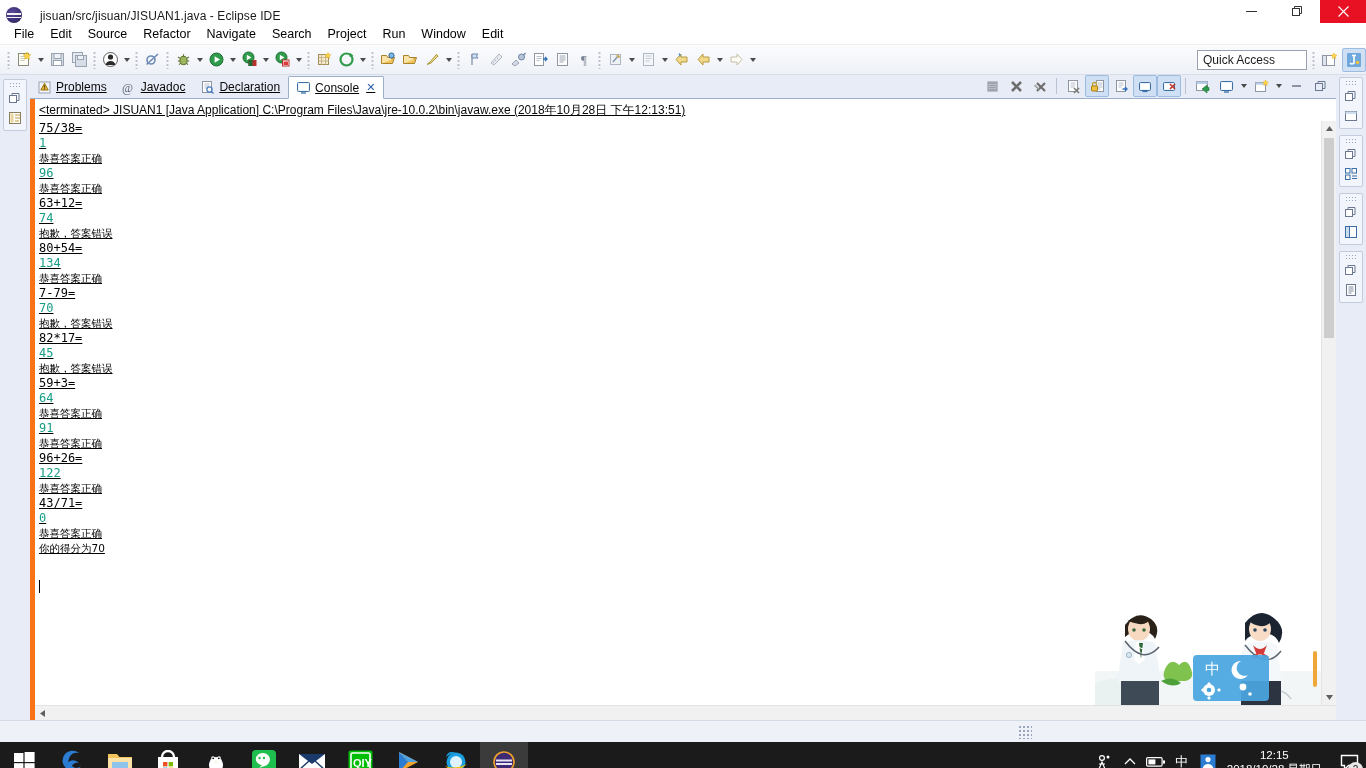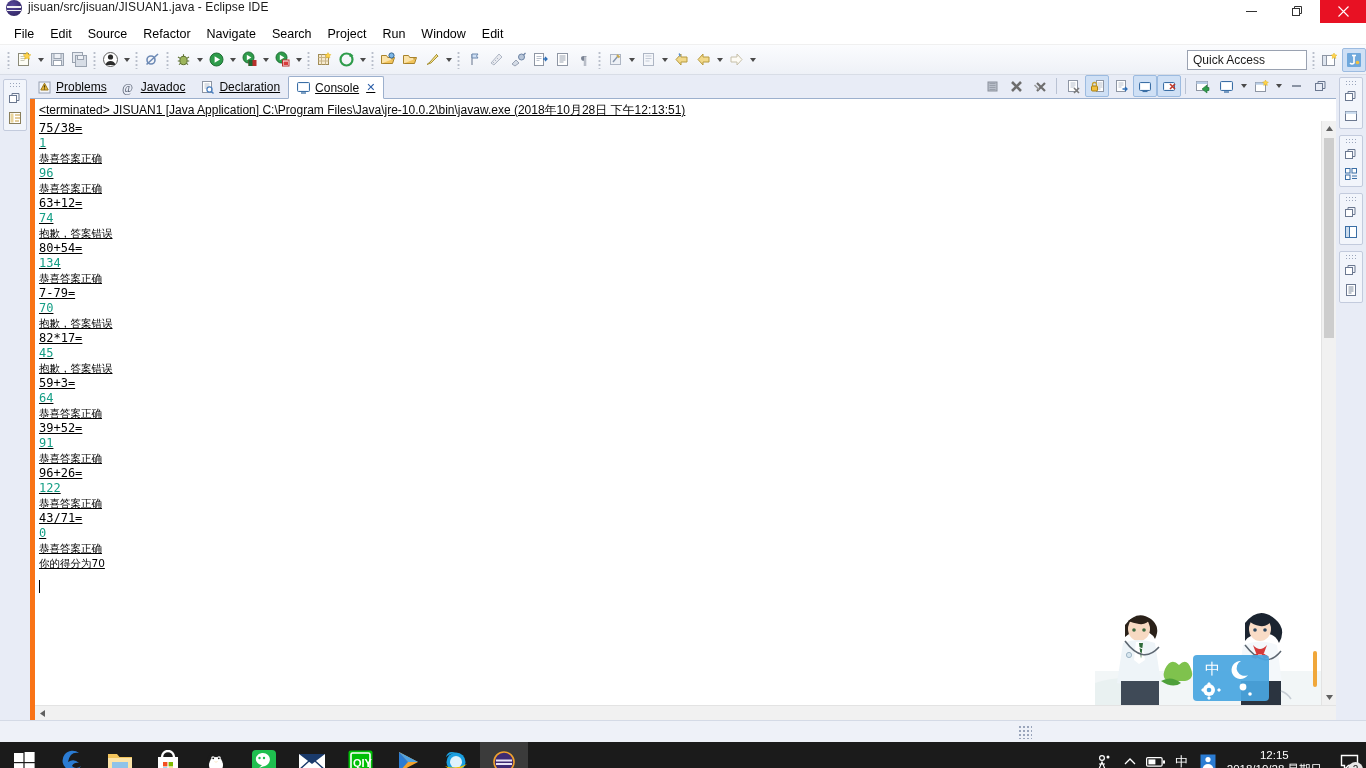--- a/index.html
+++ b/index.html
@@ -7,23 +7,24 @@
     width: 1366px; height: 768px;
     overflow: hidden;
     font-family: "Liberation Sans", sans-serif;
     background: #ffffff;
   }
 
   
   .titlebar {
     height: 23px;
     background: #ffffff;
-    display: flex; align-items: flex-start;
+    display: flex; align-items: flex-end;
     border-bottom: 0px solid #e3e3e3;
     position: relative;
+    gap: 12px;
   }
   .app-icon {
     width: 16px; height: 16px; margin-left: 6px; margin-right: 6px;
     border-radius: 50%;
     background: radial-gradient(circle at 40% 35%, #5a4b9c 0%, #3b2f73 60%, #2b2154 100%);
     position: relative; flex: none;
   }
   .app-icon::before {
     content:""; position:absolute; left:1px; right:1px; top:6px; height:1.5px;
     background:#f3f3f3;
@@ -64,21 +65,21 @@
   .tb-arrow::after {
     content: ""; border-left: 3.5px solid transparent; border-right: 3.5px solid transparent;
     border-top: 4px solid #4a4a4a;
   }
   .tb-sep {
     width: 3px; height: 18px; margin: 0 3px; flex: none;
     background-image: radial-gradient(circle, #b9bfcb 1px, transparent 1.2px);
     background-size: 3px 4px;
   }
   .quick-access {
-    margin-left: auto; margin-right: 2px; height: 20px; width: 120px;
+    margin-left: auto; margin-right: 2px; height: 20px; width: 110px;
     border: 1px solid #9aa2b1; background: #fff;
     display: flex; align-items: center; padding-left: 5px;
     font-size: 12px; color: #1a1a1a;
   }
   .perspective-btn {
     width: 24px; height: 24px; display:flex; align-items:center; justify-content:center;
     flex:none;
   }
   .perspective-btn.active { background: #cfe0f5; border: 1px solid #9cbbe0; border-radius: 2px; }
 
@@ -669,21 +670,20 @@
               <div class="cline msg">恭喜答案正确</div>
               <div class="cline expr">7-79=</div>
               <div class="cline ans">70</div>
               <div class="cline msg">抱歉，答案错误</div>
               <div class="cline expr">82*17=</div>
               <div class="cline ans">45</div>
               <div class="cline msg">抱歉，答案错误</div>
               <div class="cline expr">59+3=</div>
               <div class="cline ans">64</div>
               <div class="cline msg">恭喜答案正确</div>
-              <div class="cline expr">39+52=</div>
               <div class="cline ans">91</div>
               <div class="cline msg">恭喜答案正确</div>
               <div class="cline expr">96+26=</div>
               <div class="cline ans">122</div>
               <div class="cline msg">恭喜答案正确</div>
               <div class="cline expr">43/71=</div>
               <div class="cline ans">0</div>
               <div class="cline msg">恭喜答案正确</div>
               <div class="cline msg">你的得分为70</div>
             </div>

